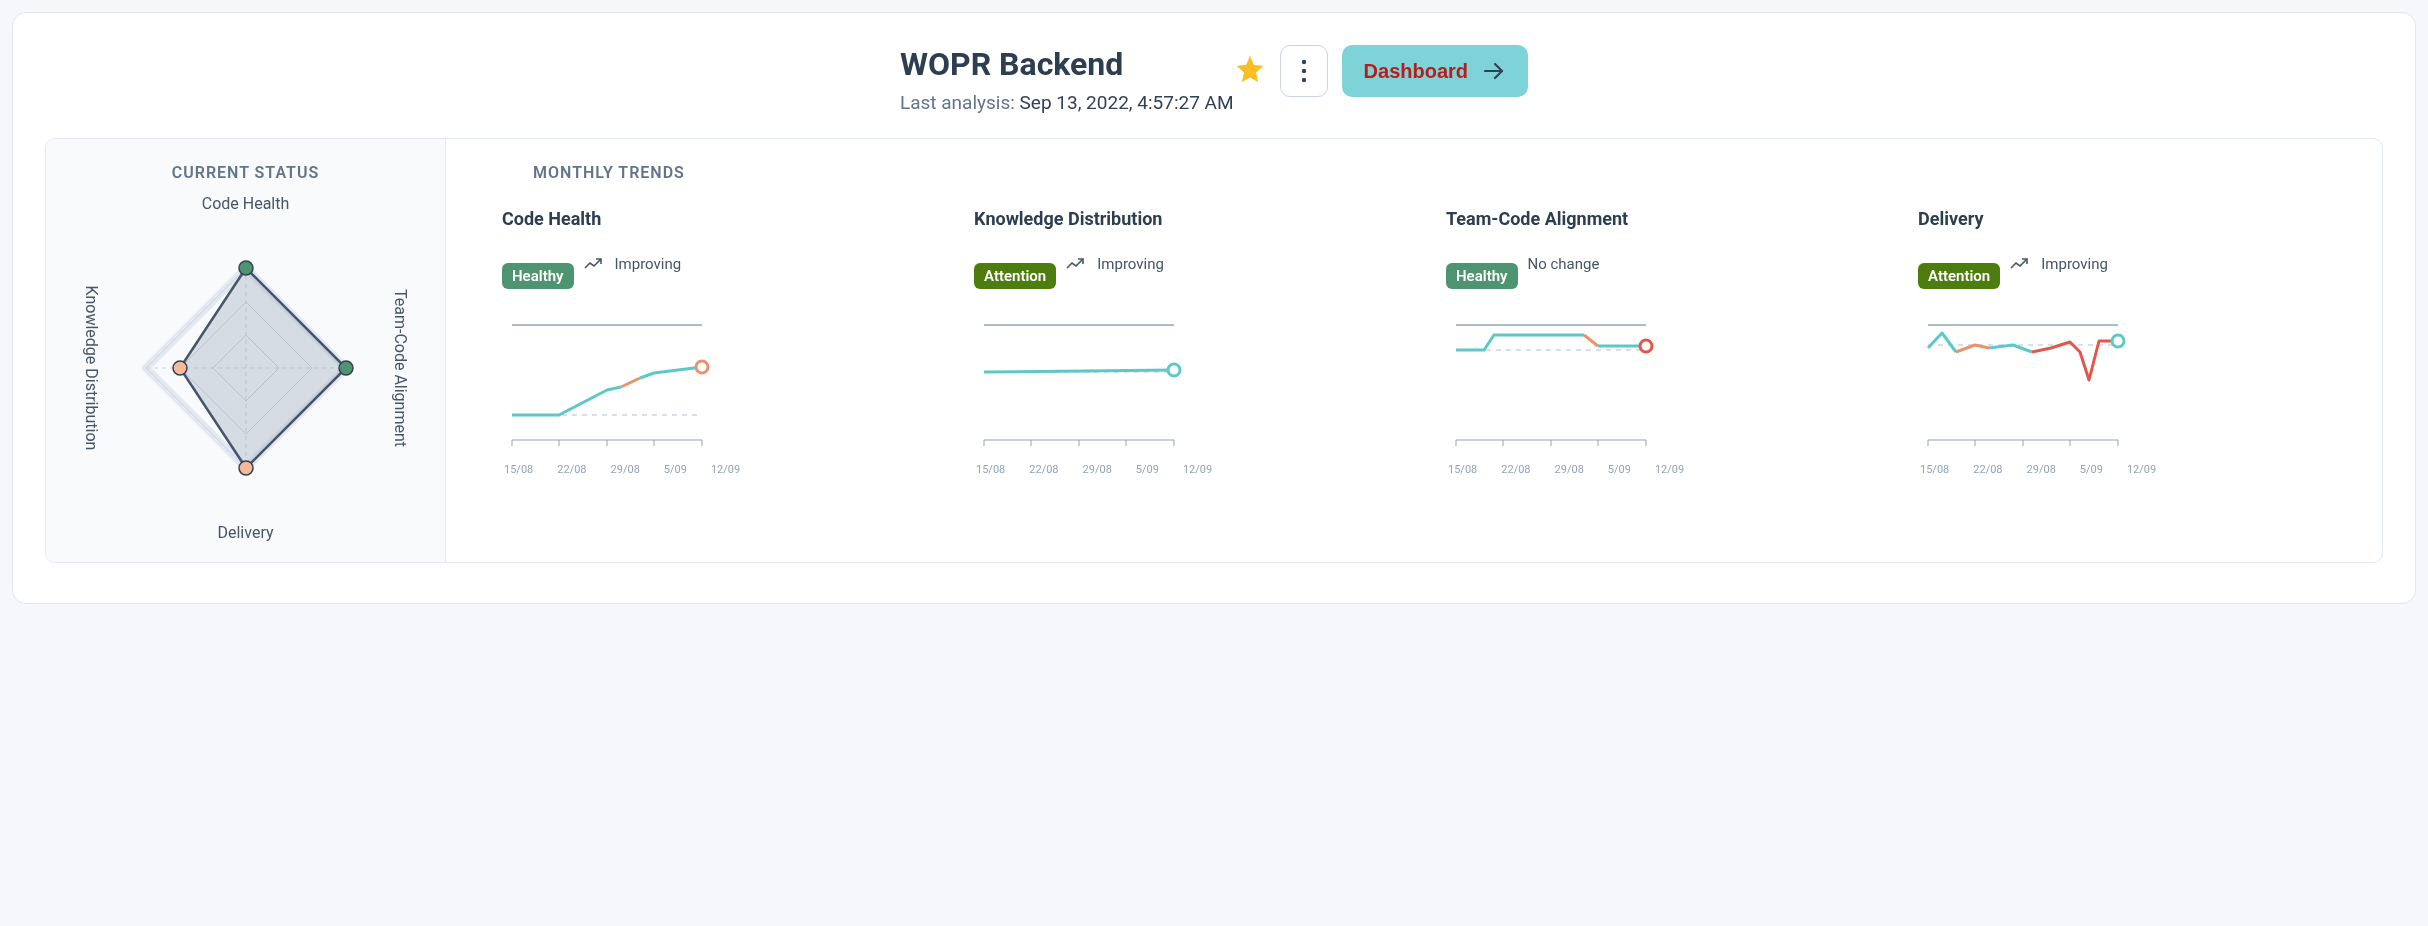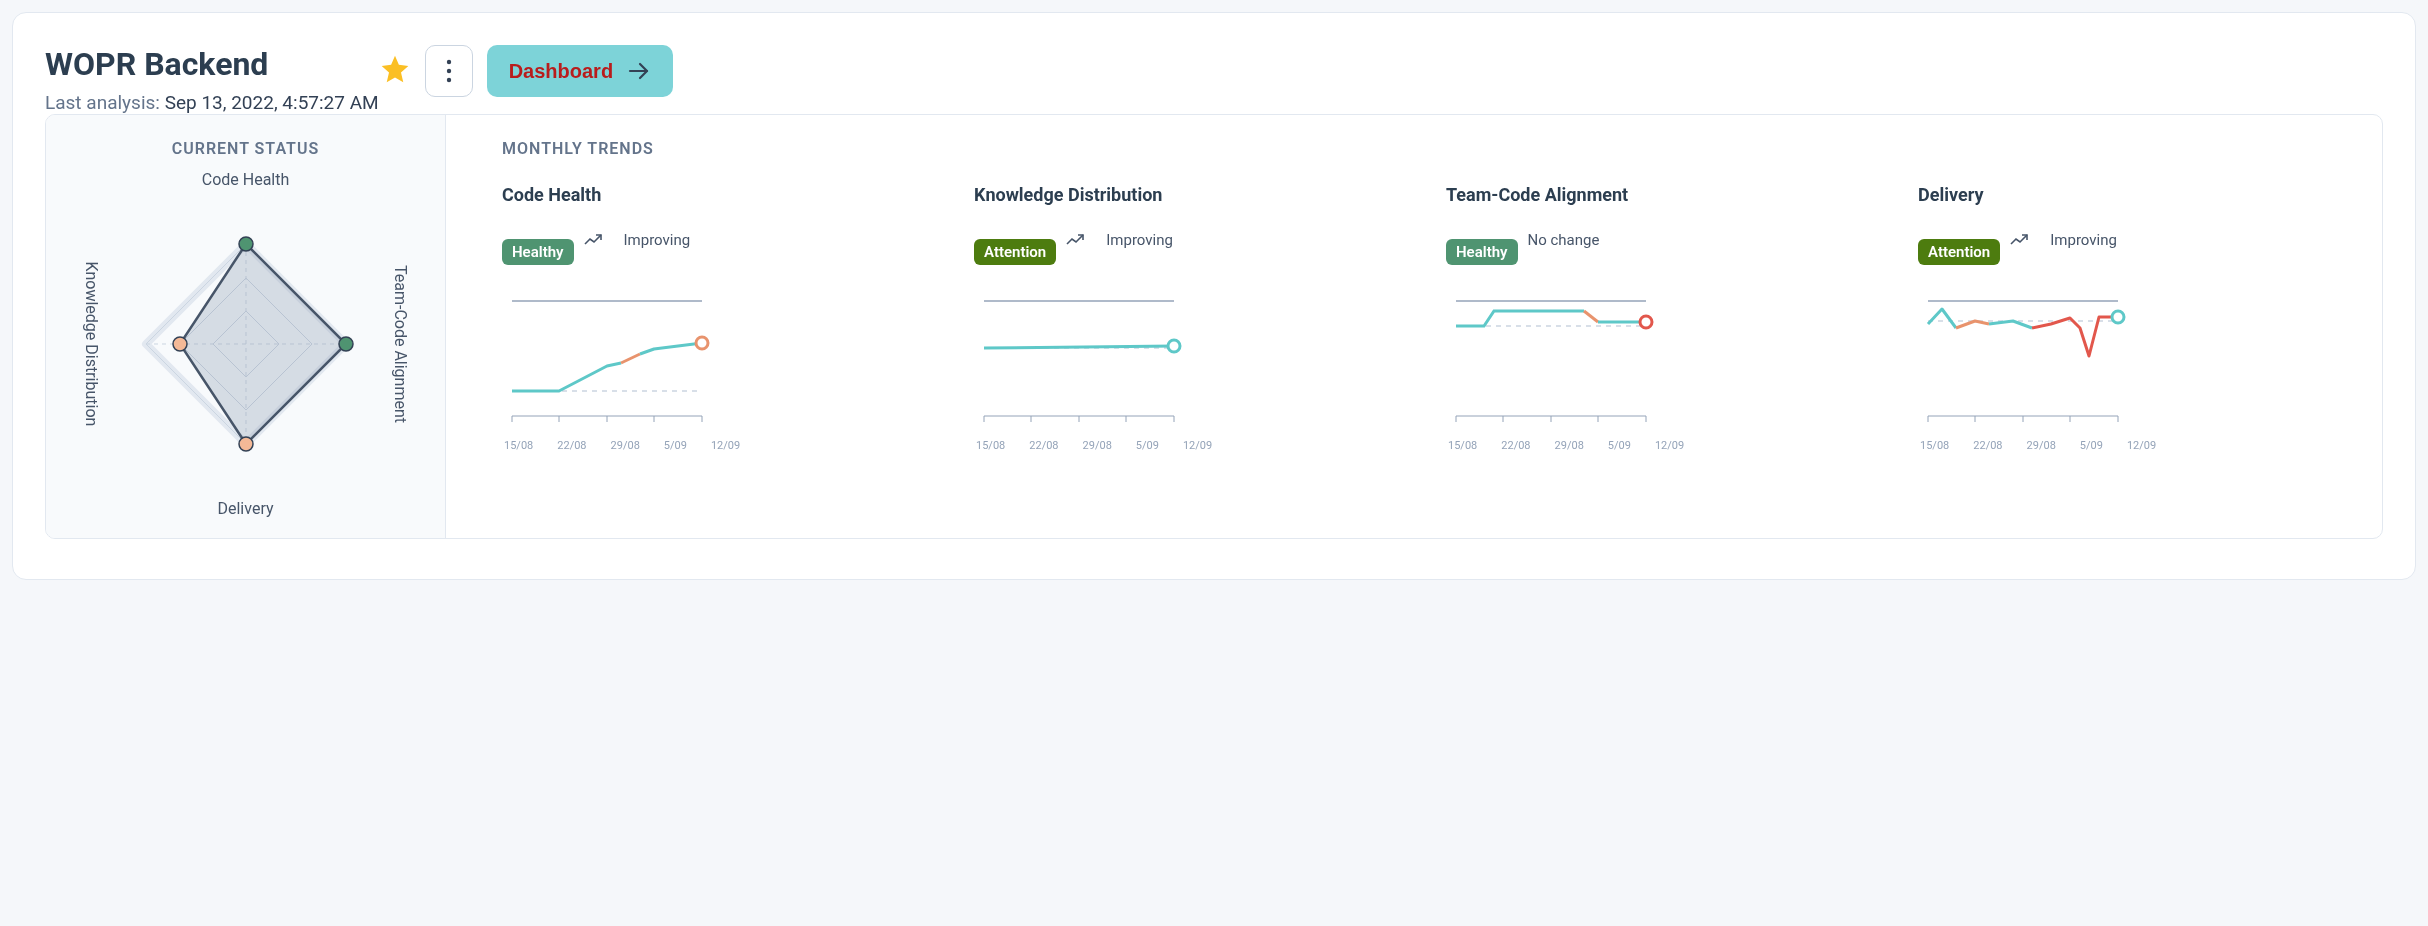--- a/index.html
+++ b/index.html
@@ -12,21 +12,22 @@
   }
   .card {
     background: #fff;
     border: 1px solid #e2e8f0;
     border-radius: 14px;
     padding: 32px 32px 40px 32px;
   }
   .header {
     display: flex;
     align-items: flex-start;
-    justify-content: flex-start;
+    justify-content: center;
+    margin-bottom: 24px;
   }
   .title-block {}
   .title {
     font-size: 32px;
     font-weight: 700;
     color: #2c3e50;
     margin: 0 0 8px 0;
   }
   .subtitle {
     font-size: 19px;
@@ -93,21 +94,21 @@
     padding: 24px 32px 24px 56px;
   }
   .section-heading {
     font-size: 16px;
     font-weight: 600;
     letter-spacing: 1px;
     color: #64748b;
     text-transform: uppercase;
   }
   .panel-left .section-heading { text-align: center; margin-bottom: 16px;}
-  .panel-right .section-heading { margin-bottom: 26px; }
+  .panel-right .section-heading { margin-bottom: 26px; margin-left: 31px; }
 
   .radar-wrap {
     position: relative;
     width: 340px;
     height: 340px;
   }
   .radar-wrap svg.radar {
     position: absolute;
     left: 50%; top: 50%;
     transform: translate(-50%, -50%);
@@ -156,21 +157,21 @@
     font-size: 15px;
     font-weight: 600;
     color: #fff;
     margin-top: 24px;
   }
   .badge.healthy { background: #4f9471; }
   .badge.attention { background: #4d7c0f; }
   .trend-indicator {
     display: flex;
     align-items: center;
-    gap: 22px;
+    gap: 13px;
     font-size: 15px;
     color: #475569;
   }
   .trend-indicator svg.icn { width: 18px; height: 12px; }
 
   .spark-wrap { width: 210px; }
   .spark-wrap svg { width: 210px; height: 140px; }
   .x-ticks {
     display: flex;
     justify-content: space-between;

